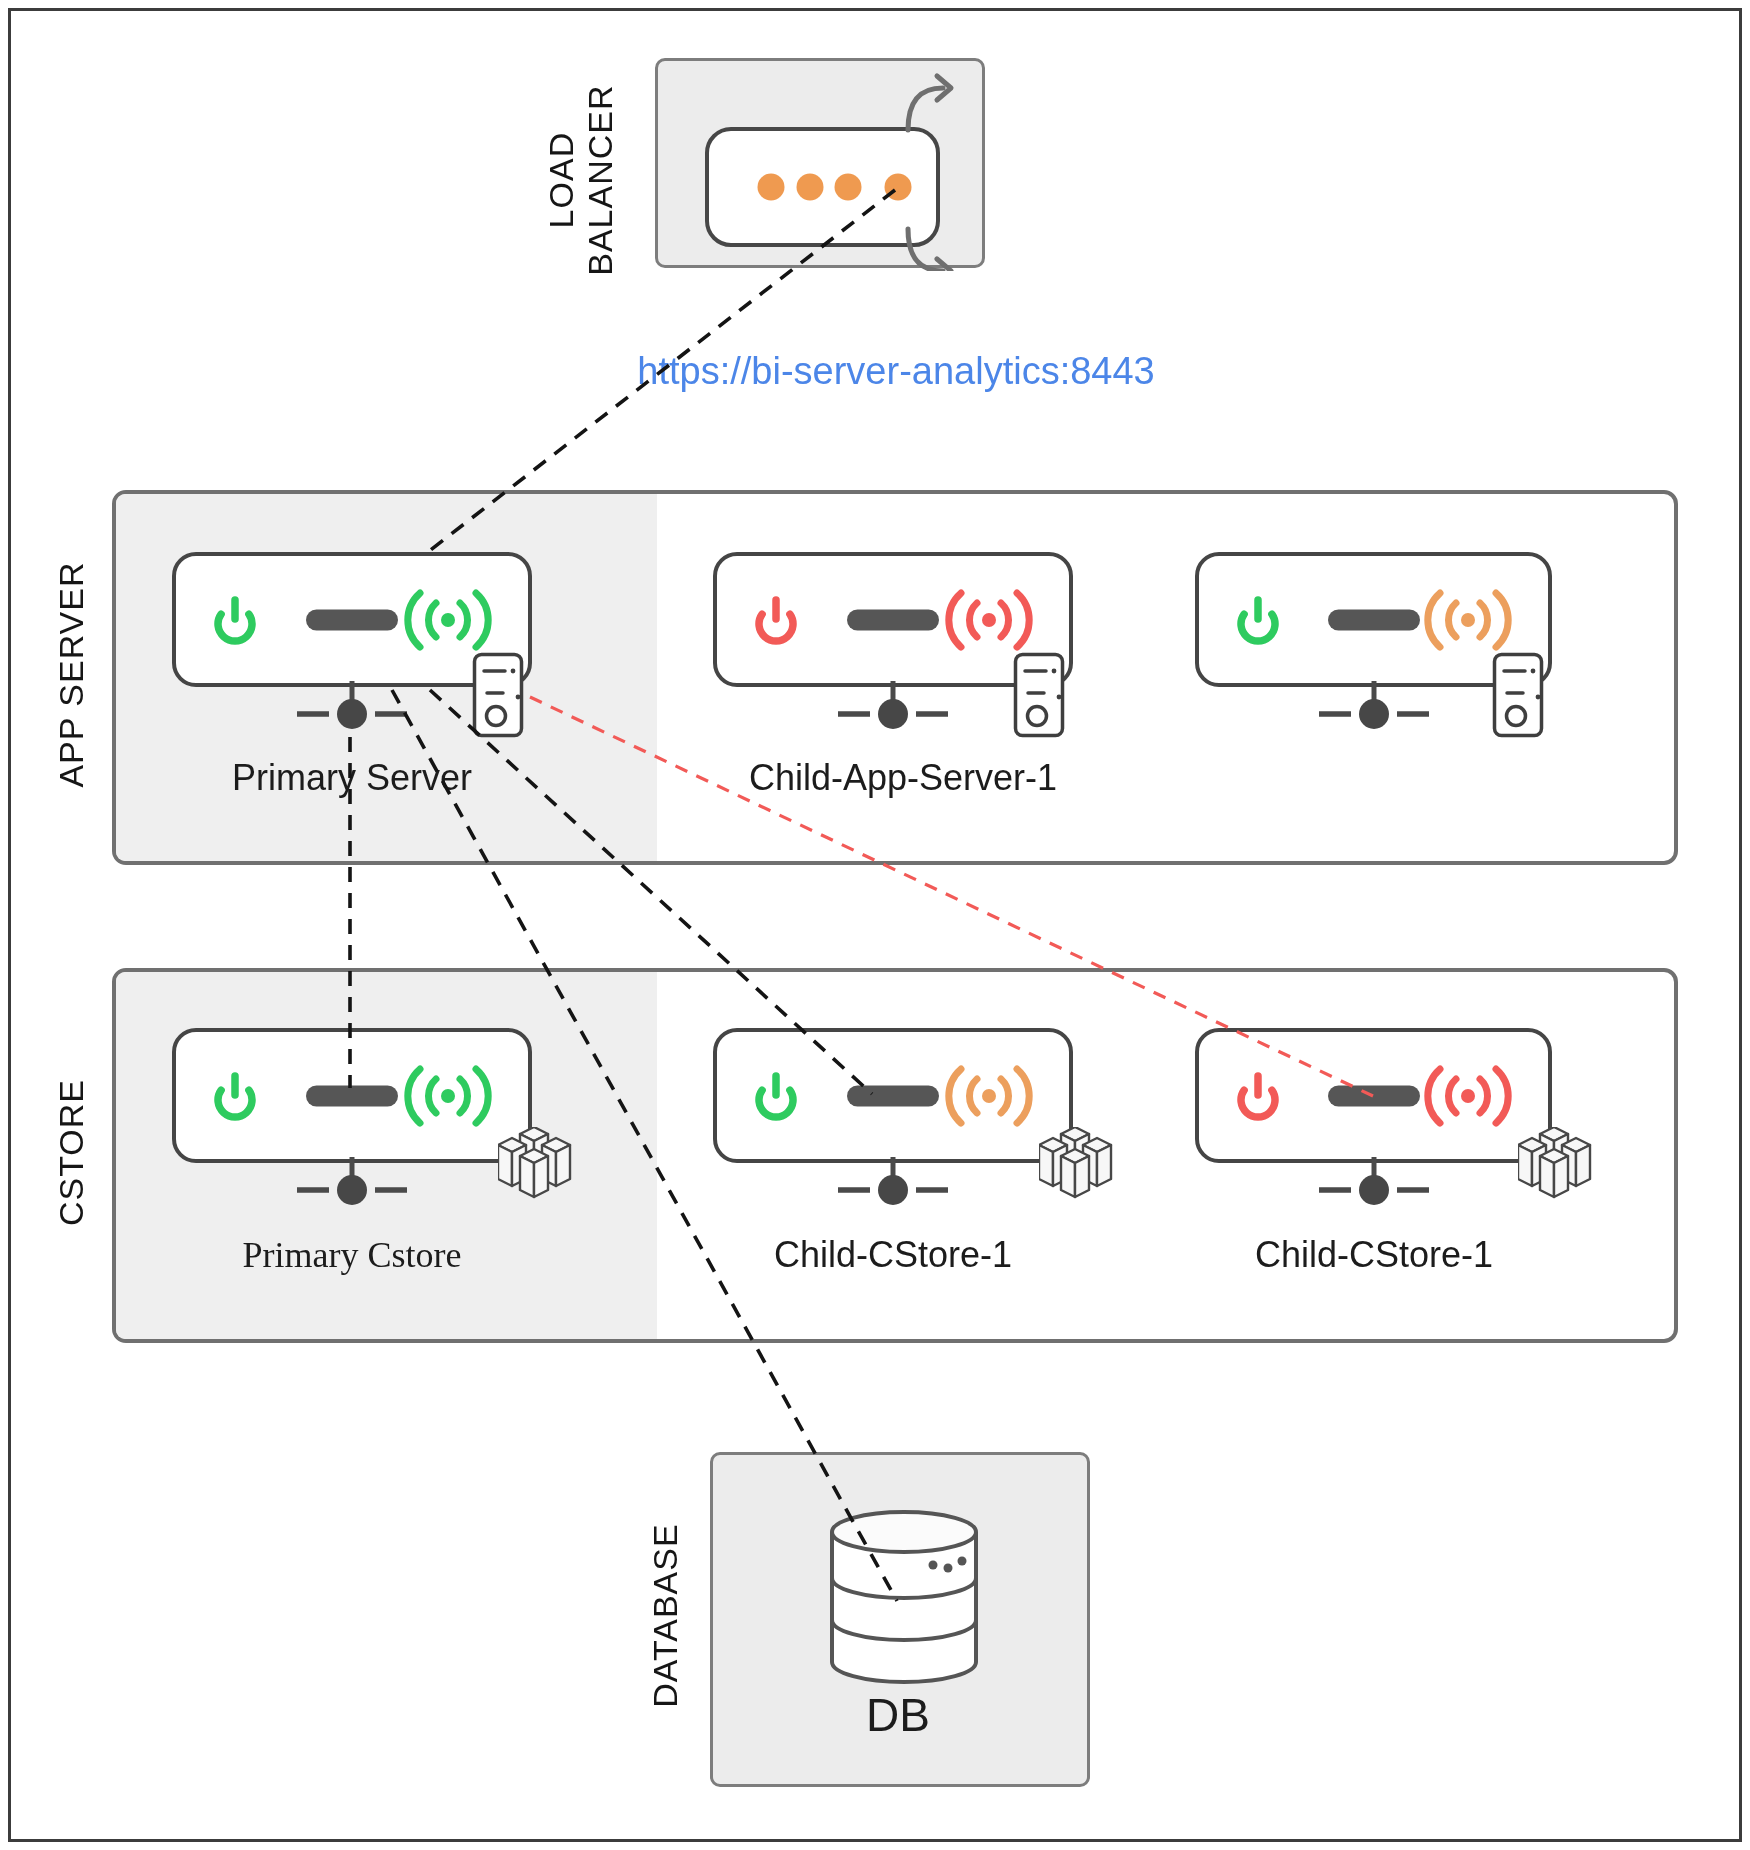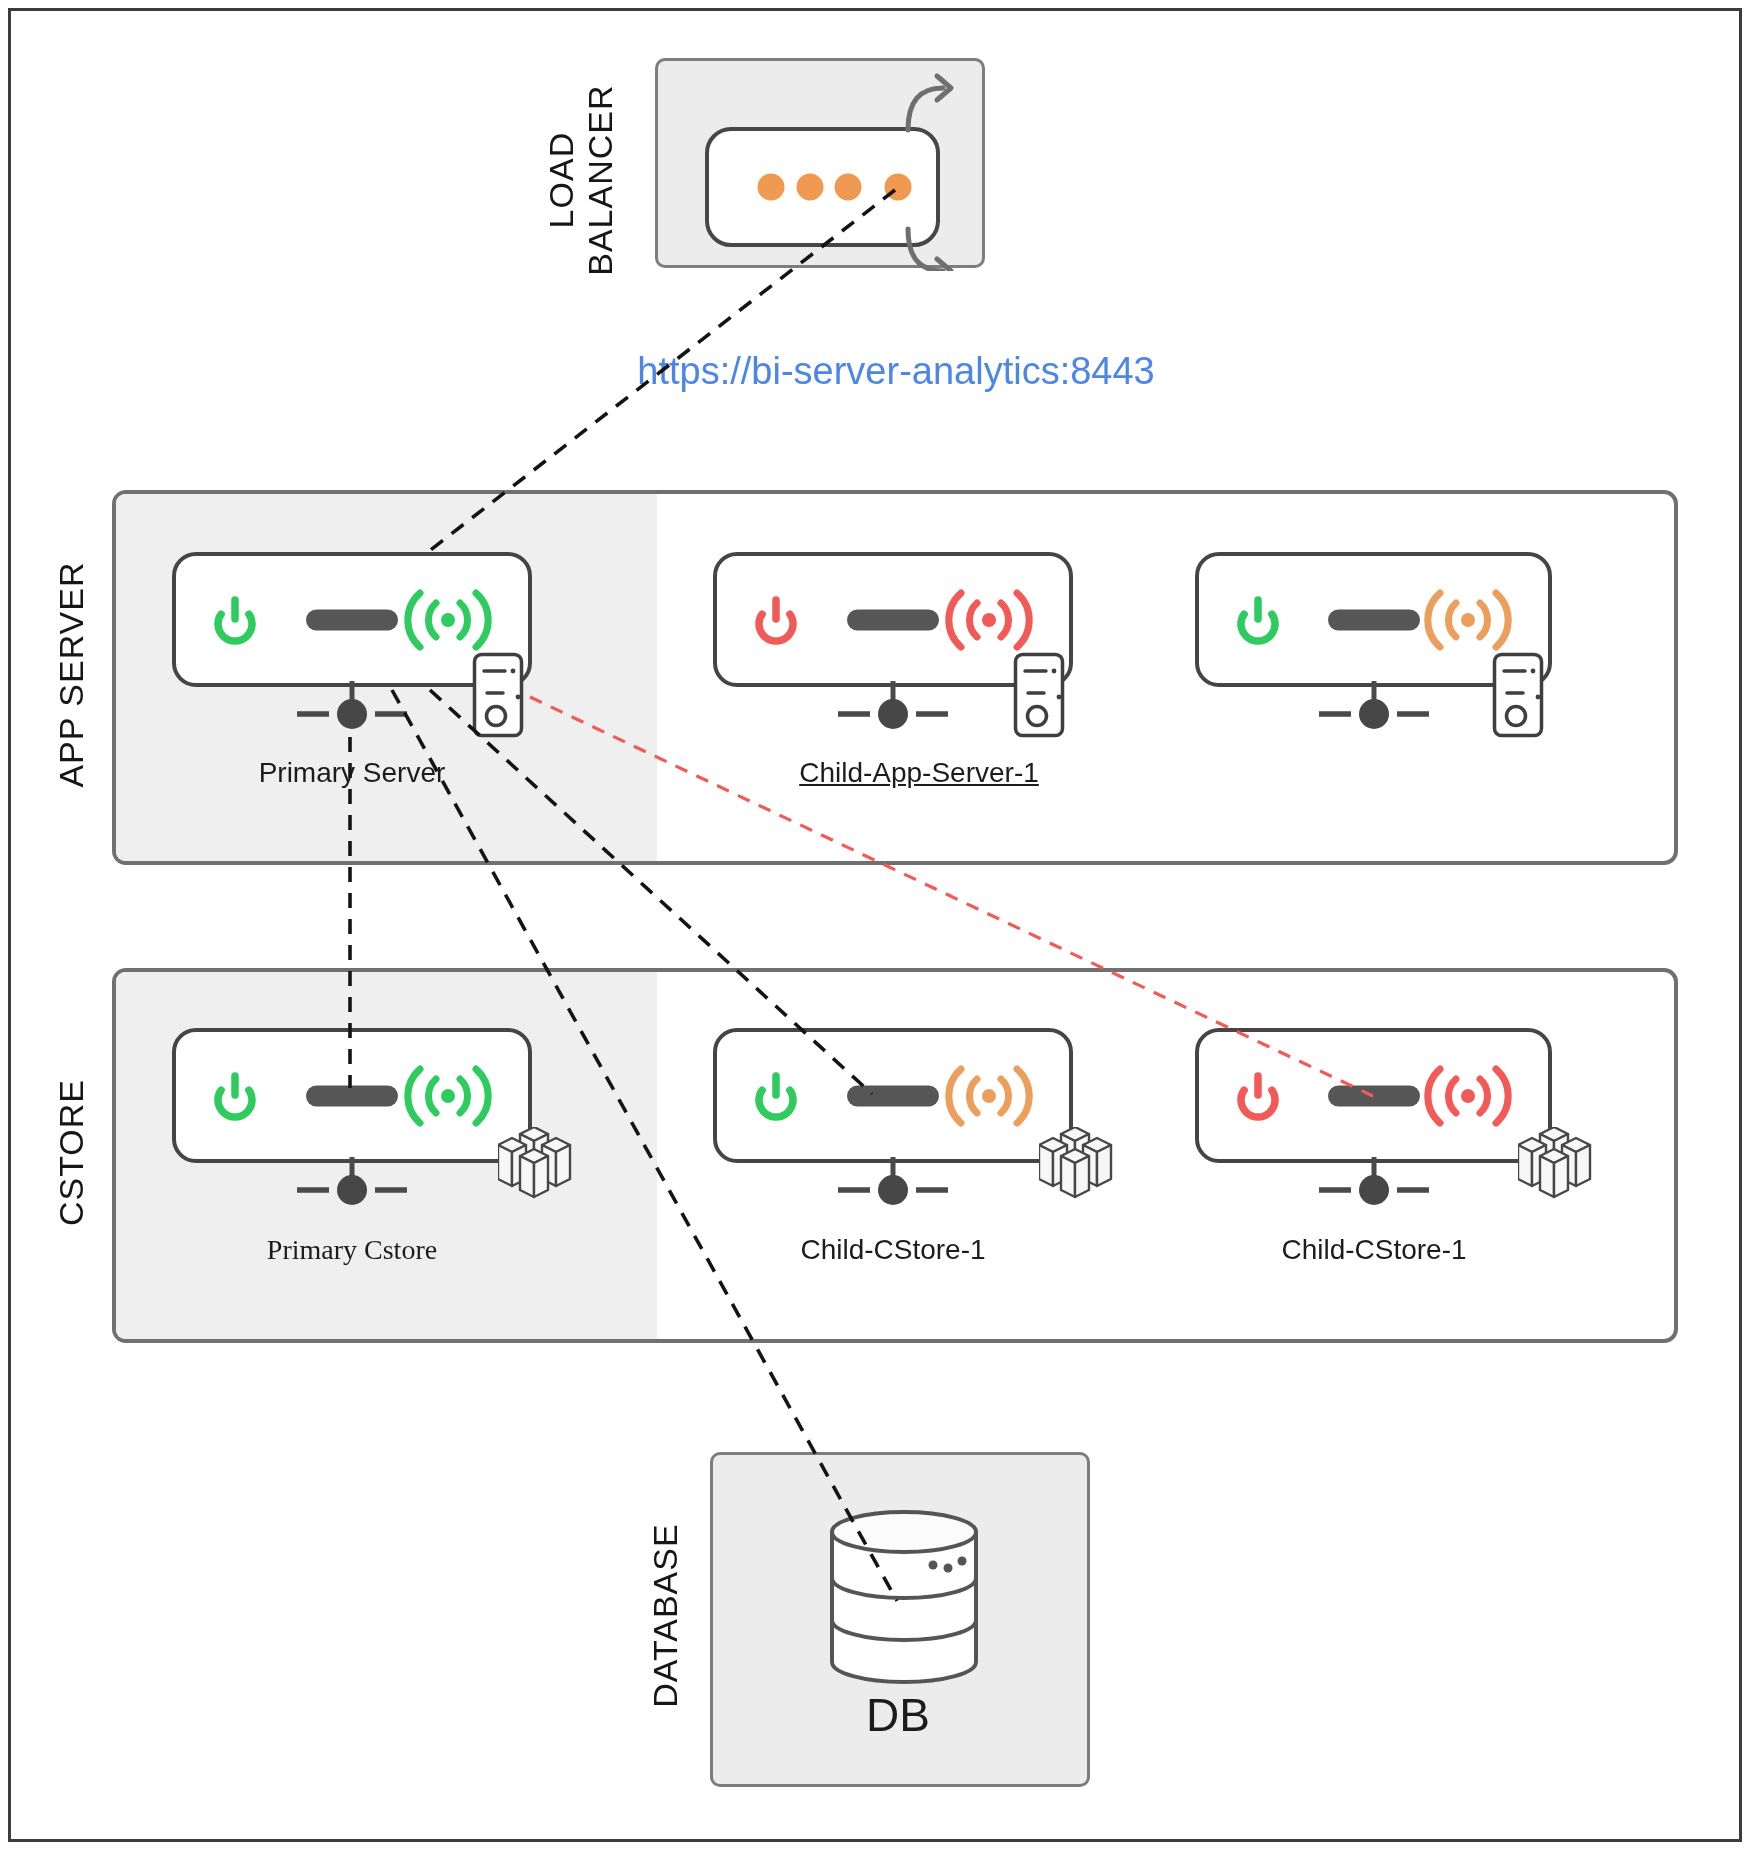--- a/index.html
+++ b/index.html
@@ -25,21 +25,21 @@
         box-sizing:border-box;z-index:10;}
   .ic-power{position:absolute;left:36px;top:50%;transform:translateY(-50%);color:var(--power,#2ecb5f);}
   .ic-signal{position:absolute;right:28px;top:50%;transform:translateY(-50%);color:var(--signal,#2ecb5f);}
   .bar{position:absolute;left:50%;top:50%;transform:translate(-50%,-50%);width:92px;height:21px;
        background:#565656;border-radius:10.5px;}
   .node-ic{position:absolute;left:50%;transform:translateX(-50%);top:calc(100% - 2px);}
   .corner-ic{position:absolute;}
   .tower{right:4px;bottom:-55px;}
   .cubes{right:-44px;bottom:-46px;}
 
-  .card-label{position:absolute;width:400px;text-align:center;font-size:28px;color:#1c1c1c;z-index:6;}
+  .card-label{position:absolute;width:400px;text-align:center;font-size:36px;color:#1c1c1c;z-index:6;}
   .url{position:absolute;left:496px;top:350px;width:800px;text-align:center;font-size:38px;color:#4c86e8;z-index:6;}
   .db-label{position:absolute;width:200px;text-align:center;font-size:46px;color:#1c1c1c;z-index:6;}
 
   .lines{position:absolute;left:0;top:0;z-index:50;pointer-events:none;}
   .lbarrows{position:absolute;left:0;top:0;pointer-events:none;}
 </style>
 </head>
 <body>
 
 <svg width="0" height="0" style="position:absolute">
@@ -163,21 +163,21 @@
       </svg>
     <svg class="node-ic" width="150" height="55" viewBox="0 0 150 55">
         <use href="#ic-node-g"></use>
       </svg>
     <svg class="corner-ic tower" width="52" height="86" viewBox="0 0 52 86">
         <use href="#ic-tower-g"></use>
       </svg>
   </div>
 
   <div class="card-label" style="left:152px;top:757px;">Primary Server</div>
-  <div class="card-label" style="left:719px;top:757px;text-decoration:underline;">Child-App-Server-1</div>
+  <div class="card-label" style="left:703px;top:757px;">Child-App-Server-1</div>
 
   <div class="vlabel" style="left:-138px;top:1133px;width:420px;">CSTORE</div>
   <div class="section" style="left:112px;top:968px;width:1566px;height:375px;">
     <div class="subpanel"></div>
   </div>
 
   <div class="card" style="left: 172px; top: 1028px; width: 360px; --power: #2ecb5f; --signal: #2ecb5f;">
     <svg class="ic-power" width="46" height="54" viewBox="0 0 46 54">
         <use href="#ic-power-g"></use>
       </svg>

